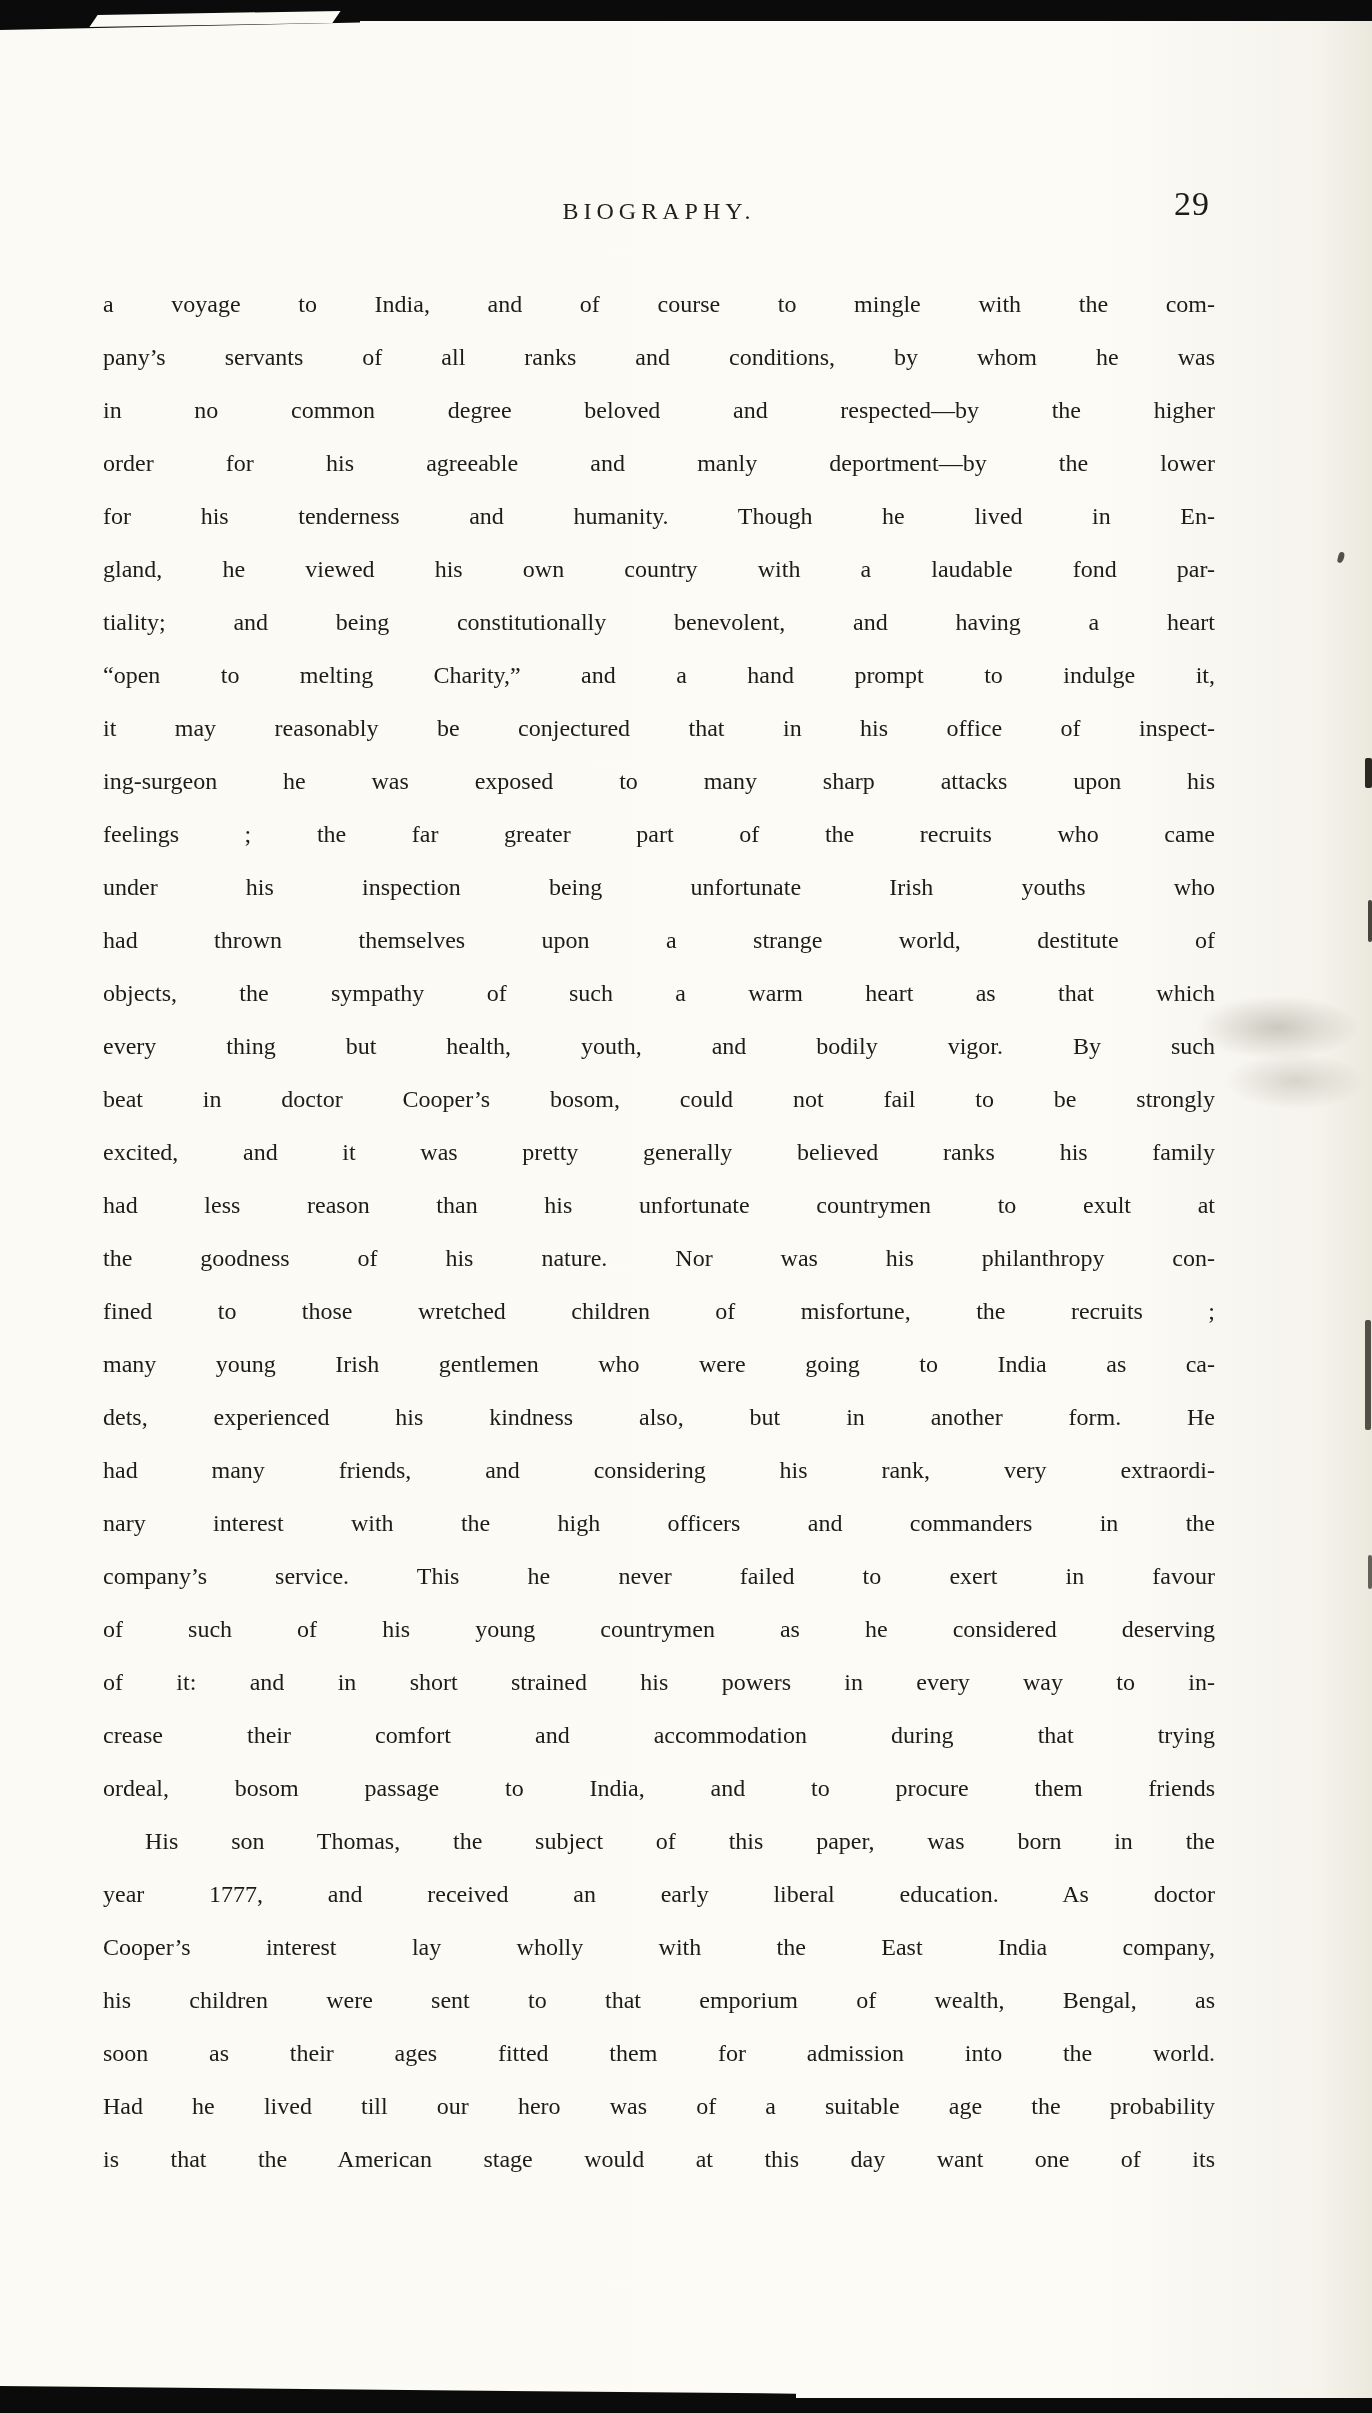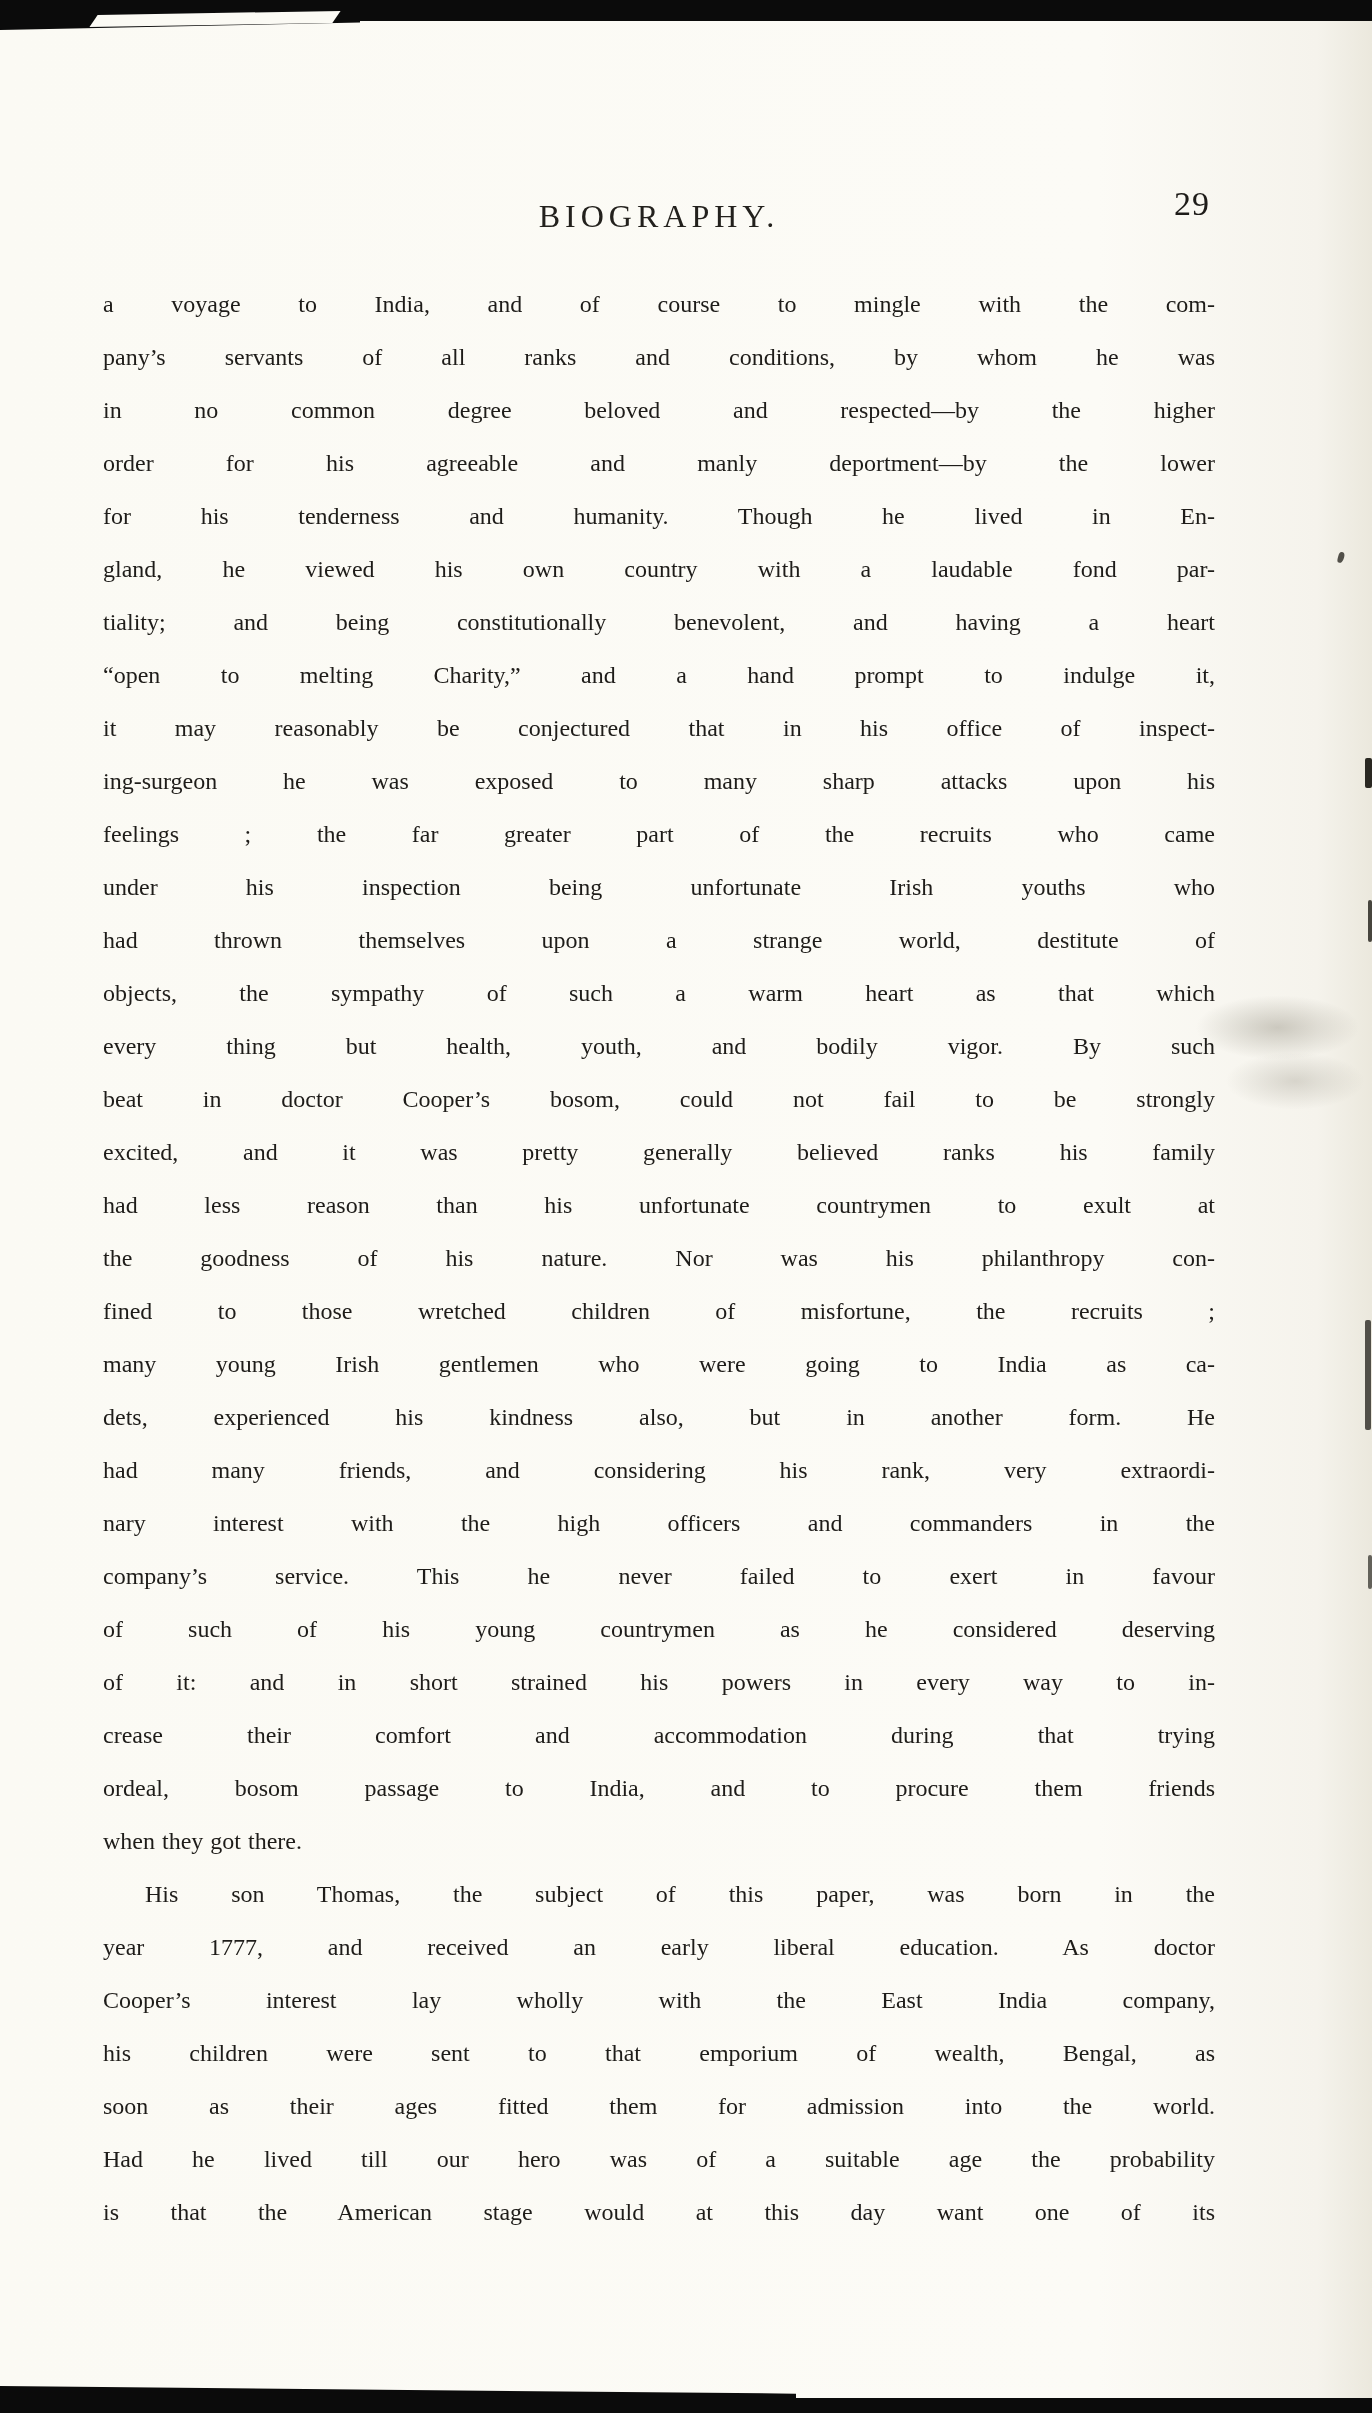--- a/index.html
+++ b/index.html
@@ -51,21 +51,21 @@
   .smudge { position: absolute; pointer-events: none; }
   .smudge-a { left: 1195px; top: 995px; width: 165px; height: 65px;
               background: radial-gradient(ellipse at center, rgba(92,86,68,0.28) 0%, rgba(92,86,68,0.0) 70%); }
   .smudge-b { left: 1225px; top: 1052px; width: 140px; height: 58px;
               background: radial-gradient(ellipse at center, rgba(92,86,68,0.20) 0%, rgba(92,86,68,0.0) 70%); }
 
   
   .running-head {
     position: absolute; top: 198px; left: 103px; width: 1112px;
     text-align: center;
-    font-size: 32px; letter-spacing: 5px;
+    font-size: 24px; letter-spacing: 5px;
     color: #23211d;
   }
   .page-number {
     position: absolute; top: 185px; right: 162px;
     font-size: 34px; letter-spacing: 1px;
     color: #1e1c19;
   }
 
   
   .text-block {
@@ -125,21 +125,20 @@
       <div class="line">fined to those wretched children of misfortune, the recruits ;</div>
       <div class="line">many young Irish gentlemen who were going to India as ca-</div>
       <div class="line">dets, experienced his kindness also, but in another form. He</div>
       <div class="line">had many friends, and considering his rank, very extraordi-</div>
       <div class="line">nary interest with the high officers and commanders in the</div>
       <div class="line">company’s service. This he never failed to exert in favour</div>
       <div class="line">of such of his young countrymen as he considered deserving</div>
       <div class="line">of it: and in short strained his powers in every way to in-</div>
       <div class="line">crease their comfort and accommodation during that trying</div>
       <div class="line">ordeal, bosom passage to India, and to procure them friends</div>
-      <div class="line para-end">when they got there.</div>
       <div class="line first-indent">His son Thomas, the subject of this paper, was born in the</div>
       <div class="line">year 1777, and received an early liberal education. As doctor</div>
       <div class="line">Cooper’s interest lay wholly with the East India company,</div>
       <div class="line">his children were sent to that emporium of wealth, Bengal, as</div>
       <div class="line">soon as their ages fitted them for admission into the world.</div>
       <div class="line">Had he lived till our hero was of a suitable age the probability</div>
       <div class="line">is that the American stage would at this day want one of its</div>
     </div>
 
 </div>

